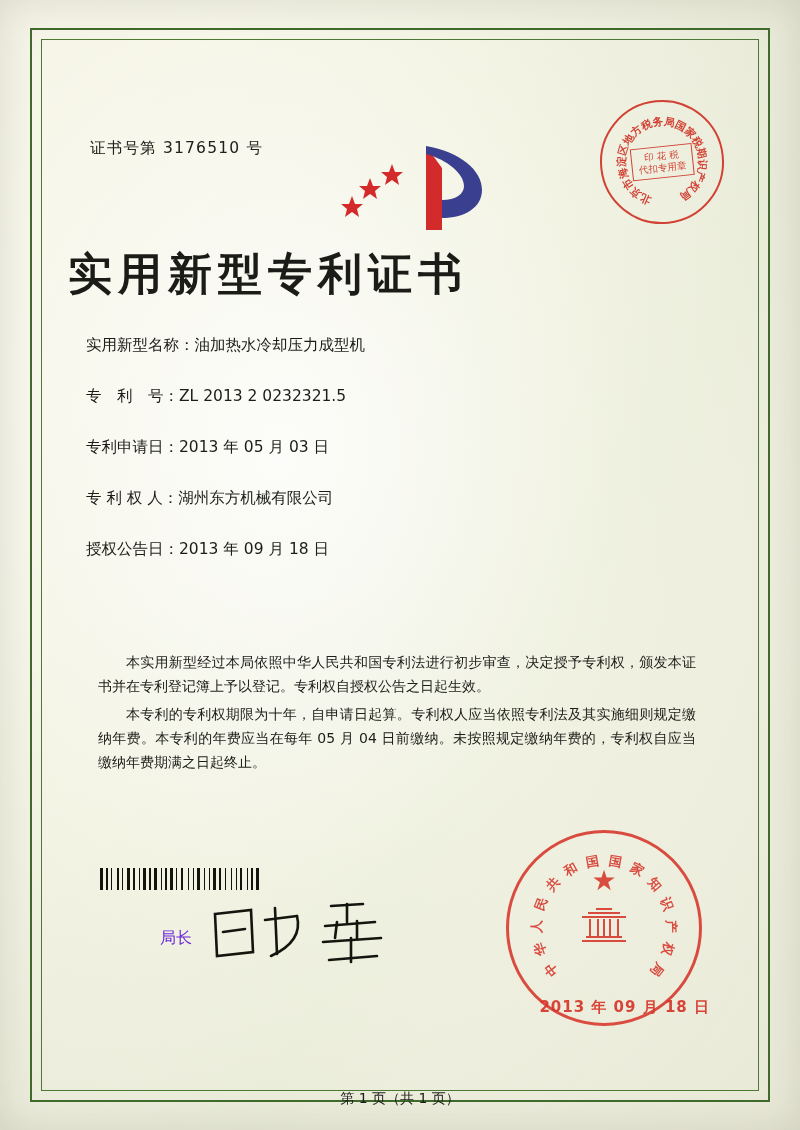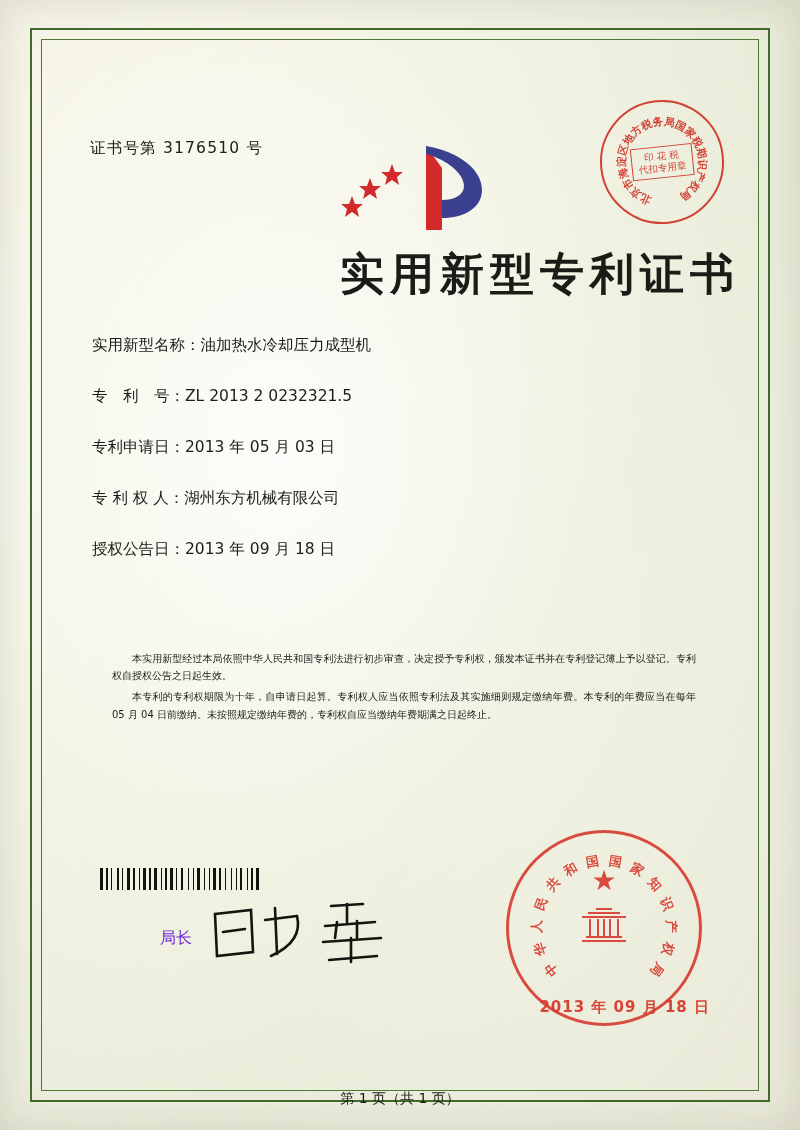--- a/index.html
+++ b/index.html
@@ -73,21 +73,21 @@
     top: 78px;
     width: 160px;
     height: 100px;
   }
 
   .title {
     position: absolute;
     left: 8px;
     right: 0;
     top: 185px;
-    text-align: right;
+    text-align: left;
     font-size: 44px;
     font-weight: bold;
     letter-spacing: 6px;
     color: #1b1b17;
     font-family: "DejaVu Sans", sans-serif;
   }
 
   
   .stamp-top {
     position: absolute;
@@ -122,45 +122,45 @@
     left: 50%;
     top: 50%;
     font-size: 10.5px;
     font-weight: bold;
     transform-origin: 0 0;
   }
 
   
   .fields {
     position: absolute;
-    left: 32px;
+    left: 26px;
     right: 30px;
     top: 275px;
   }
   .field-row {
     display: flex;
     align-items: baseline;
     margin-bottom: 30px;
     font-size: 15.5px;
     color: #1c1c18;
   }
   .field-label {
     white-space: nowrap;
   }
   .field-value {
     white-space: nowrap;
   }
 
   
   .paras {
     position: absolute;
-    left: 52px;
+    left: 38px;
     right: 44px;
     top: 590px;
-    font-size: 10px;
+    font-size: 14px;
     color: #1c1c18;
     line-height: 1.72;
     text-align: justify;
   }
   .para {
     text-indent: 2em;
     margin-bottom: 4px;
   }
 
   

